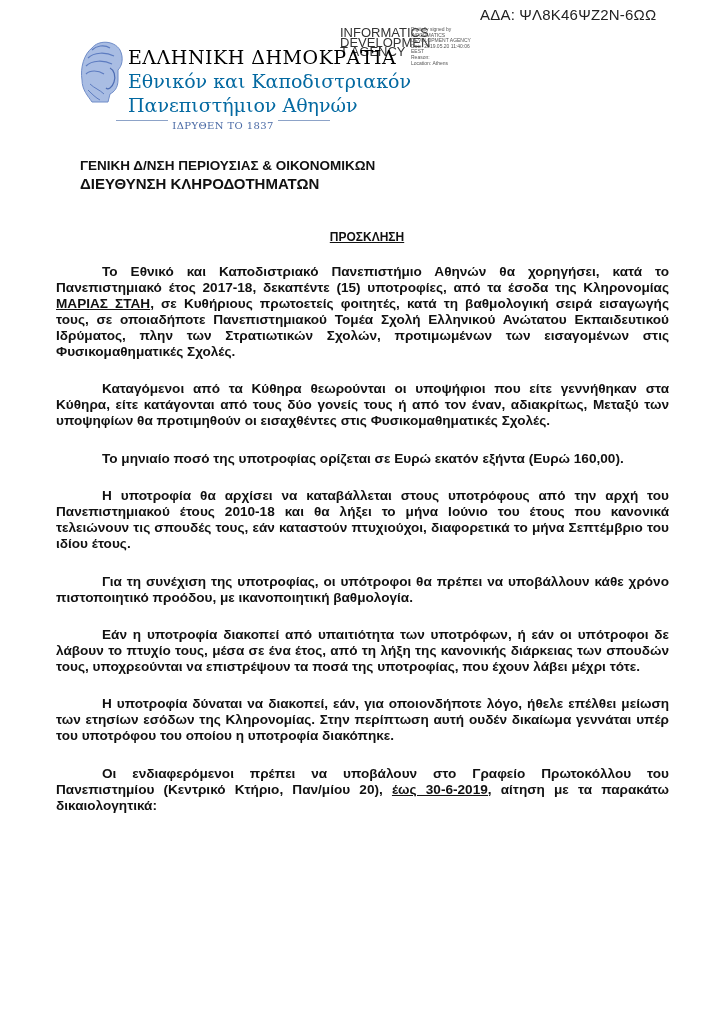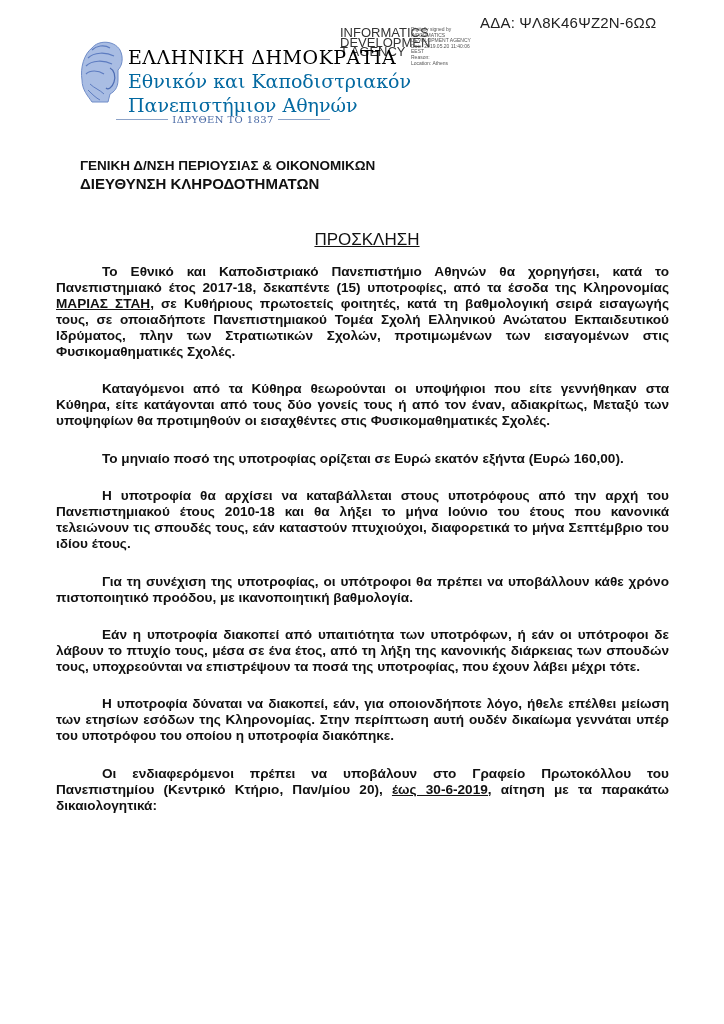--- a/index.html
+++ b/index.html
@@ -1,30 +1,30 @@
 <!DOCTYPE html>
 <html><head>
 <meta charset="utf-8">
 <style>
   html, body { margin: 0; padding: 0; background: #ffffff; }
   body { width: 724px; height: 1024px; position: relative; overflow: hidden; font-family: "Liberation Sans", sans-serif; color: #111; }
-  .ada { position: absolute; top: 14px; left: 480px; font-size: 15px; letter-spacing: 0.2px; color: #222; }
+  .ada { position: absolute; top: 6px; left: 480px; font-size: 15px; letter-spacing: 0.2px; color: #222; }
   .sig-left { position: absolute; top: 28px; left: 340px; font-size: 13px; line-height: 9.5px; color: #333; width: 70px; }
   .sig-right { position: absolute; top: 27px; left: 411px; font-size: 5px; line-height: 5.6px; color: #555; width: 110px; }
   .logo { position: absolute; top: 40px; left: 78px; width: 48px; height: 66px; }
   .uni { position: absolute; left: 128px; top: 46px; font-family: "DejaVu Serif", serif; color: #1d3a6e; }
   .uni .state { font-size: 19px; letter-spacing: 0.5px; color: #000000; }
   .uni .name { font-size: 19px; line-height: 22px; font-weight: normal; color: #0369a1; margin-top: 2px; }
-  .founded { position: absolute; left: 116px; top: 114px; width: 214px; display: flex; align-items: center; font-family: "DejaVu Serif", serif; font-size: 10px; color: #4a6aa5; }
+  .founded { position: absolute; left: 116px; top: 120px; width: 214px; display: flex; font-family: "DejaVu Serif", serif; font-size: 10px; color: #4a6aa5; }
   .founded .line { flex: 1; height: 1px; background: #8da3c8; }
   .founded .txt { padding: 0 4px; letter-spacing: 0.4px; }
   .dept { position: absolute; left: 80px; top: 156px; font-weight: bold; }
   .dept .l1 { font-size: 13.5px; line-height: 19px; }
   .dept .l2 { font-size: 15px; line-height: 18px; }
-  .title { position: absolute; top: 230px; left: 0; width: 724px; text-align: center; font-weight: normal; font-size: 17px; text-decoration: underline; padding-left: 10px; box-sizing: border-box; }
+  .title { position: absolute; top: 230px; left: 0; width: 724px; text-align: center; font-weight: bold; font-size: 12px; text-decoration: underline; padding-left: 10px; box-sizing: border-box; }
   .body { position: absolute; left: 56px; top: 264px; width: 613px; font-size: 13.6px; line-height: 16px; font-weight: bold; }
   .body p { margin: 0 0 21.4px 0; text-align: justify; text-indent: 46px; }
   b.u { text-decoration: underline; }
 </style>
 </head>
 <body>
 
 <div class="ada">ΑΔΑ: ΨΛ8Κ46ΨΖ2Ν-6ΩΩ</div>
 
 <div class="sig-left">INFORMATICS DEVELOPMEN T AGENCY</div>

